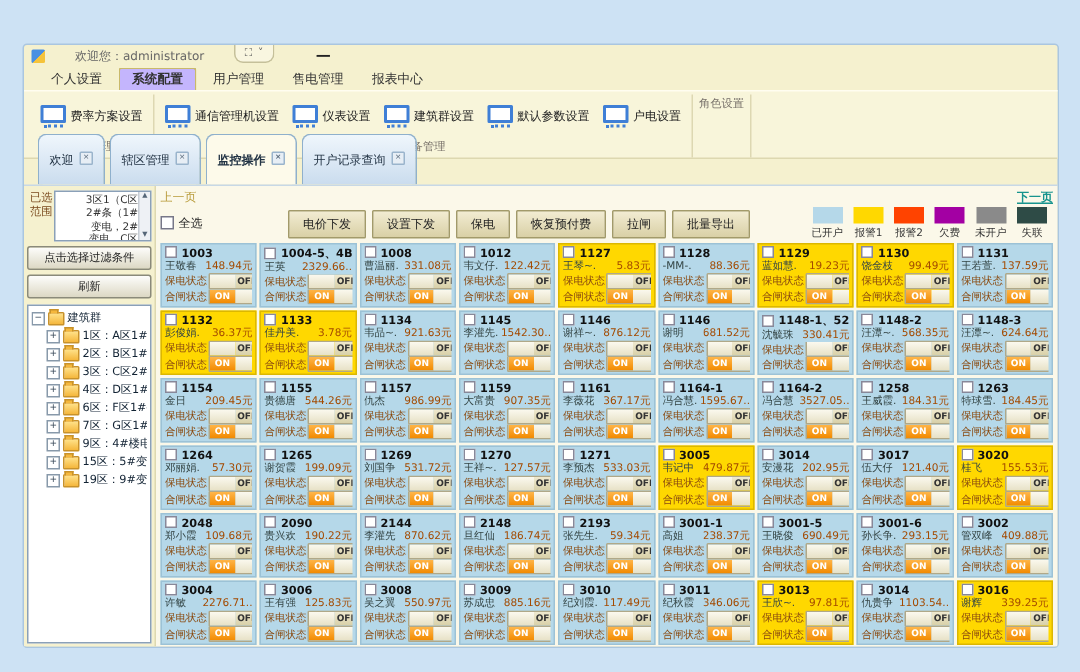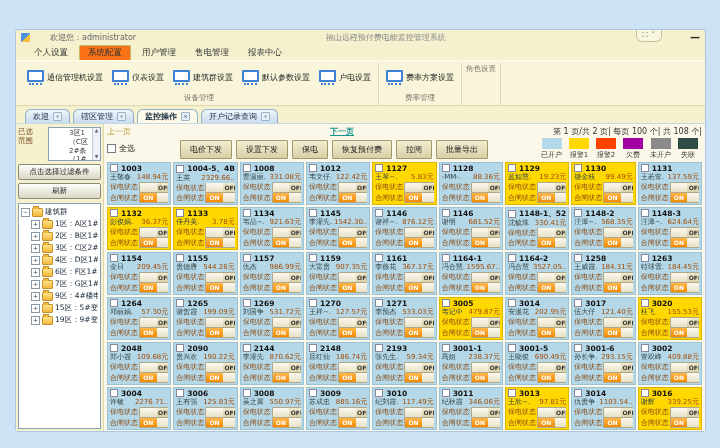--- a/index.html
+++ b/index.html
@@ -8,54 +8,54 @@
   
   .titlebar{height:15px;display:flex;align-items:center;gap:20px;padding:0 5px;flex:none;}
   .app-icon{width:9px;height:9px;background:linear-gradient(135deg,#4a90e2 55%,#f5c33b 55%);border-radius:1px;flex:none;}
   .welcome{font-size:8px;color:#666;white-space:nowrap;}
   .title-center{flex:1;text-align:center;font-size:8px;color:#888;white-space:nowrap;overflow:hidden;}
   .pill{display:flex;align-items:center;gap:4px;font-size:7px;color:#555;border:1px solid #c5c09a;border-top:none;border-radius:0 0 6px 6px;background:#f9f6e0;padding:0 6px;height:11px;margin-top:-4px;}
   .min-btn{font-size:10px;font-weight:bold;color:#222;margin-left:8px;line-height:8px;}
   
   .menubar{height:15px;display:flex;align-items:flex-end;gap:3px;padding:0 10px;flex:none;}
   .menu-item{font-size:8.5px;color:#333;padding:1px 8px;white-space:nowrap;}
-  .menu-item.active{background:#f97316;border:1px solid #c9b96a;border-bottom:none;border-radius:2px 2px 0 0;font-weight:normal;}
+  .menu-item.active{background:#c4b5fd;border:1px solid #c9b96a;border-bottom:none;border-radius:2px 2px 0 0;font-weight:bold;}
   
   .ribbon{height:46px;background:#f8f5da;border-top:1px solid #fffdf0;border-bottom:1px solid #ddd8b0;display:flex;padding:2px 4px 0 4px;box-sizing:border-box;flex:none;}
   .rgroup{display:flex;flex-direction:column;border-right:1px solid #ddd8b2;padding:0 4px;}
   .rbtns{display:flex;flex:1;align-items:center;gap:3px;}
   .rbtn{display:flex;align-items:center;gap:3px;font-size:8px;color:#222;background:transparent;border:none;padding:2px 3px;white-space:nowrap;font-family:inherit;}
   .ricon{display:flex;flex-direction:column;align-items:center;gap:1px;flex:none;}
   .scr{width:13px;height:8px;border:2px solid #3f7fd6;background:#fff;border-radius:1px;display:block;}
   .rdots{width:13px;border-bottom:2px dotted #3f7fd6;display:block;height:0;}
   .rlabel{text-align:center;font-size:7.5px;color:#78716a;padding:1px 0 2px;}
   
   .tabstrip{height:17px;display:flex;align-items:flex-end;gap:3px;padding:0 4px 0 9px;flex:none;}
-  .tab{display:flex;align-items:center;gap:4px;font-size:8px;color:#234;background:linear-gradient(#eff6fc,#cadcee);border:1px solid #8fb0cc;border-bottom:none;border-radius:6px 6px 0 0;padding:1px 7px;white-space:nowrap;}
+  .tab{display:flex;gap:4px;font-size:8px;color:#234;background:linear-gradient(#eff6fc,#cadcee);border:1px solid #8fb0cc;border-bottom:none;border-radius:6px 6px 0 0;padding:11px 7px;white-space:nowrap;}
   .tab.active{background:#fdfaea;font-weight:bold;}
   .tab-close{width:7px;height:7px;background:#e7eef5;border:1px solid #9ab4cc;font-size:5px;line-height:6px;text-align:center;color:#567;border-radius:1px;}
   
   .content{flex:1;display:flex;border-top:1px solid #c7d8e6;overflow:hidden;}
   .sidebar{width:88px;background:#f5f1cf;border-right:1px solid #ddd8b0;padding:3px 2px 2px 2px;box-sizing:border-box;display:flex;flex-direction:column;gap:3px;flex:none;}
-  .side-row{display:flex;gap:13px;}
+  .side-row{display:flex;gap:1px;text-align:right;}
   .side-label{width:17px;font-size:7.5px;color:#7a4a1e;line-height:1.15;padding-top:1px;flex:none;}
   .side-box{flex:1;background:#fff;border:1px solid #8aa0b8;font-size:7px;color:#333;padding:1px 8px 1px 20px;height:30px;overflow:hidden;position:relative;line-height:1.25;}
   .spin{position:absolute;right:0;top:0;bottom:0;width:7px;border-left:1px solid #c6ccd4;background:#eef1f5;display:flex;flex-direction:column;justify-content:space-between;align-items:center;font-size:4.5px;color:#567;}
   .side-btn{font-size:7.5px;background:linear-gradient(#fdfdfb,#dcd8c4);border:1px solid #8a8a7a;border-radius:2px;padding:2px 0;color:#222;width:100%;font-family:inherit;}
   .tree{flex:1;background:#fff;border:1px solid #8aa0b8;padding:2px;font-size:7.5px;overflow:hidden;margin-top:1px;}
   .titem{display:flex;align-items:flex-end;gap:2px;padding:1px 0;white-space:nowrap;overflow:hidden;color:#123;}
   .ind{width:8px;flex:none;}
   .exp{width:7px;height:7px;border:1px solid #8899aa;background:#fff;font-size:6px;line-height:5px;text-align:center;color:#345;flex:none;}
   .fold{width:9px;height:7px;background:linear-gradient(#ffe28a,#f5b73c);border:1px solid #c8922a;border-radius:1px;flex:none;position:relative;}
   .fold::before{content:"";position:absolute;top:-3px;left:0;width:4px;height:2px;background:#f5b73c;border:1px solid #c8922a;border-bottom:none;}
   .main{flex:1;background:#fbf8e9;display:flex;flex-direction:column;padding:1px 3px;overflow:hidden;}
   .pag-row{display:flex;gap:6px;align-items:center;justify-content:space-between;font-size:8px;color:#333;padding:1px 0;flex:none;}
   .pag-prev{color:#b89b3a;}
   .pag-next{color:#17948e;text-decoration:underline;font-weight:bold;}
-  .act-row{display:flex;align-items:flex-start;gap:4px;padding:0 0 2px 0;flex:none;}
+  .act-row{display:flex;align-items:flex-start;gap:16px;padding:0 0 2px 0;flex:none;}
   .chk-wrap{display:flex;align-items:center;gap:3px;font-size:8px;color:#222;margin-top:5px;white-space:nowrap;}
   .chk{width:7px;height:7px;background:#fff;border:1px solid #778;flex:none;}
   .act-btn{font-size:8px;color:#222;background:linear-gradient(#f2ecd2,#d9d0a6);border:1px solid #a29a6a;border-radius:1px;padding:3px 9px;margin-top:2px;white-space:nowrap;font-family:inherit;}
   .legend{margin-left:auto;display:flex;gap:7px;padding-right:4px;}
   .leg-item{display:flex;flex-direction:column;align-items:center;gap:1px;}
   .leg-swatch{width:20px;height:11px;}
   .leg-label{font-size:7px;color:#333;white-space:nowrap;}
   .grid{display:grid;grid-template-columns:repeat(9,1fr);gap:2px;align-content:start;}
   .card{border:1px solid #9cc2d6;padding:1px 2px;box-sizing:border-box;height:43px;display:flex;flex-direction:column;justify-content:space-between;overflow:hidden;}
   .card.open{background:#b5d8e9;}
@@ -74,37 +74,48 @@
   .seg-empty{background:linear-gradient(#fbf9ef,#e7e1c6);}
 </style>
 </head>
 <body>
 
 <div class="window">
 
   <div class="titlebar">
     <span class="app-icon"></span>
     <span class="welcome">欢迎您：administrator</span>
-    <span class="title-center">福山远程预付费电能监控管理系统</span>
     <span class="pill">
       <span>⛶</span>
       <span>˅</span>
     </span>
     <span class="min-btn">—</span>
   </div>
 
   <div class="menubar" id="menu-items">
       <div class="menu-item">个人设置</div>
       <div class="menu-item active">系统配置</div>
       <div class="menu-item">用户管理</div>
       <div class="menu-item">售电管理</div>
       <div class="menu-item">报表中心</div>
     </div>
 
   <div class="ribbon" id="ribbon-groups">
+      <div class="rgroup">
+        <div class="rbtns">
+          <button class="rbtn">
+            <span class="ricon">
+              <span class="scr"></span>
+              <span class="rdots"></span>
+            </span>
+            <span>费率方案设置</span>
+          </button>
+        </div>
+        <div class="rlabel">费率管理</div>
+      </div>
       <div class="rgroup">
         <div class="rbtns">
           <button class="rbtn">
             <span class="ricon">
               <span class="scr"></span>
               <span class="rdots"></span>
             </span>
             <span>通信管理机设置</span>
           </button>
           <button class="rbtn">
@@ -130,32 +141,20 @@
           </button>
           <button class="rbtn">
             <span class="ricon">
               <span class="scr"></span>
               <span class="rdots"></span>
             </span>
             <span>户电设置</span>
           </button>
         </div>
         <div class="rlabel">设备管理</div>
-      </div>
-      <div class="rgroup">
-        <div class="rbtns">
-          <button class="rbtn">
-            <span class="ricon">
-              <span class="scr"></span>
-              <span class="rdots"></span>
-            </span>
-            <span>费率方案设置</span>
-          </button>
-        </div>
-        <div class="rlabel">费率管理</div>
       </div>
       <div class="rgroup">
         <div class="rlabel">角色设置</div>
       </div>
     </div>
 
   <div class="tabstrip" id="tab-strip">
       <div class="tab">
         <span>欢迎</span>
         <span class="tab-close">×</span>
@@ -249,21 +248,20 @@
             <span class="fold"></span>
             <span>19区：9#变电站（…</span>
           </div>
         </div>
     </div>
 
     <div class="main">
       <div class="pag-row">
         <span class="pag-prev">上一页</span>
         <span class="pag-next">下一页</span>
-        <span class="pag-info">第 1 页/共 2 页|  每页 100 个|  共 108 个|</span>
       </div>
       <div class="act-row">
         <span class="chk-wrap">
           <span class="chk"></span>
           <span>全选</span>
         </span>
         <span id="action-buttons" style="display:flex;gap:4px;margin-left:41px;">
             <button class="act-btn">电价下发</button>
             <button class="act-btn">设置下发</button>
             <button class="act-btn">保电</button>

